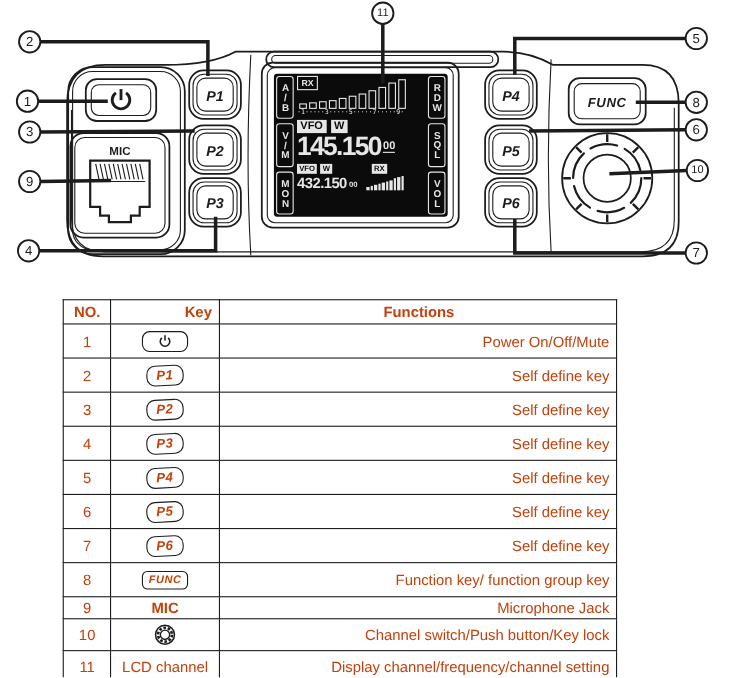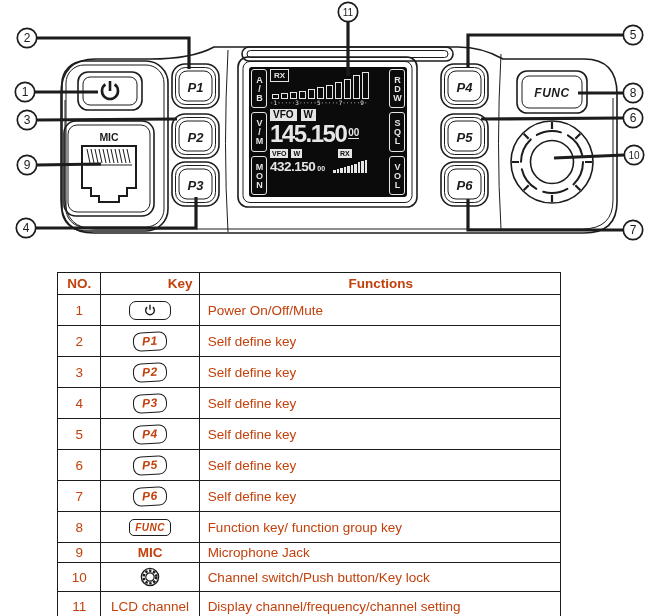--- a/index.html
+++ b/index.html
@@ -52,21 +52,21 @@
   
   .tbl{position:absolute;left:57px;top:272px;width:504px;border-collapse:collapse;z-index:2;
        font-size:13.5px;color:#c2410c;}
   .tbl th,.tbl td{border:1.3px solid #1c1c1c;padding:0 6px;}
   .tbl th{font-weight:bold;height:21px;}
   .tbl .c-no{width:34px;text-align:center;}
   .tbl .c-key{width:106px;text-align:right;}
   .tbl .c-fn{width:448px;text-align:center;padding-left:8px;}
   .tbl td.no{text-align:center;}
   .tbl td.key{text-align:center;}
-  .tbl td.fn{text-align:left;padding-left:8px;}
+  .tbl td.fn{text-align:right;padding-left:8px;}
   .tbl tr.std{height:31px;}
   .tbl tr.short{height:20px;}
   .tbl tr.med{height:29px;}
   .tkey{display:inline-block;border:1.4px solid #1c1c1c;border-radius:8px;padding:1px 8px 2px;
         font-style:italic;font-weight:bold;font-size:12px;letter-spacing:.5px;transform:rotate(-3deg);}
   .tkey.pwr{transform:none;padding:1px 13px;border-radius:7px;}
   .tkey.pwr svg{vertical-align:-2px;}
   .tkey.fnc{transform:none;font-size:10px;padding:2px 5px;border-radius:5px;}
   .keytxt{font-weight:600;}
   .knob-ico{vertical-align:middle;}

